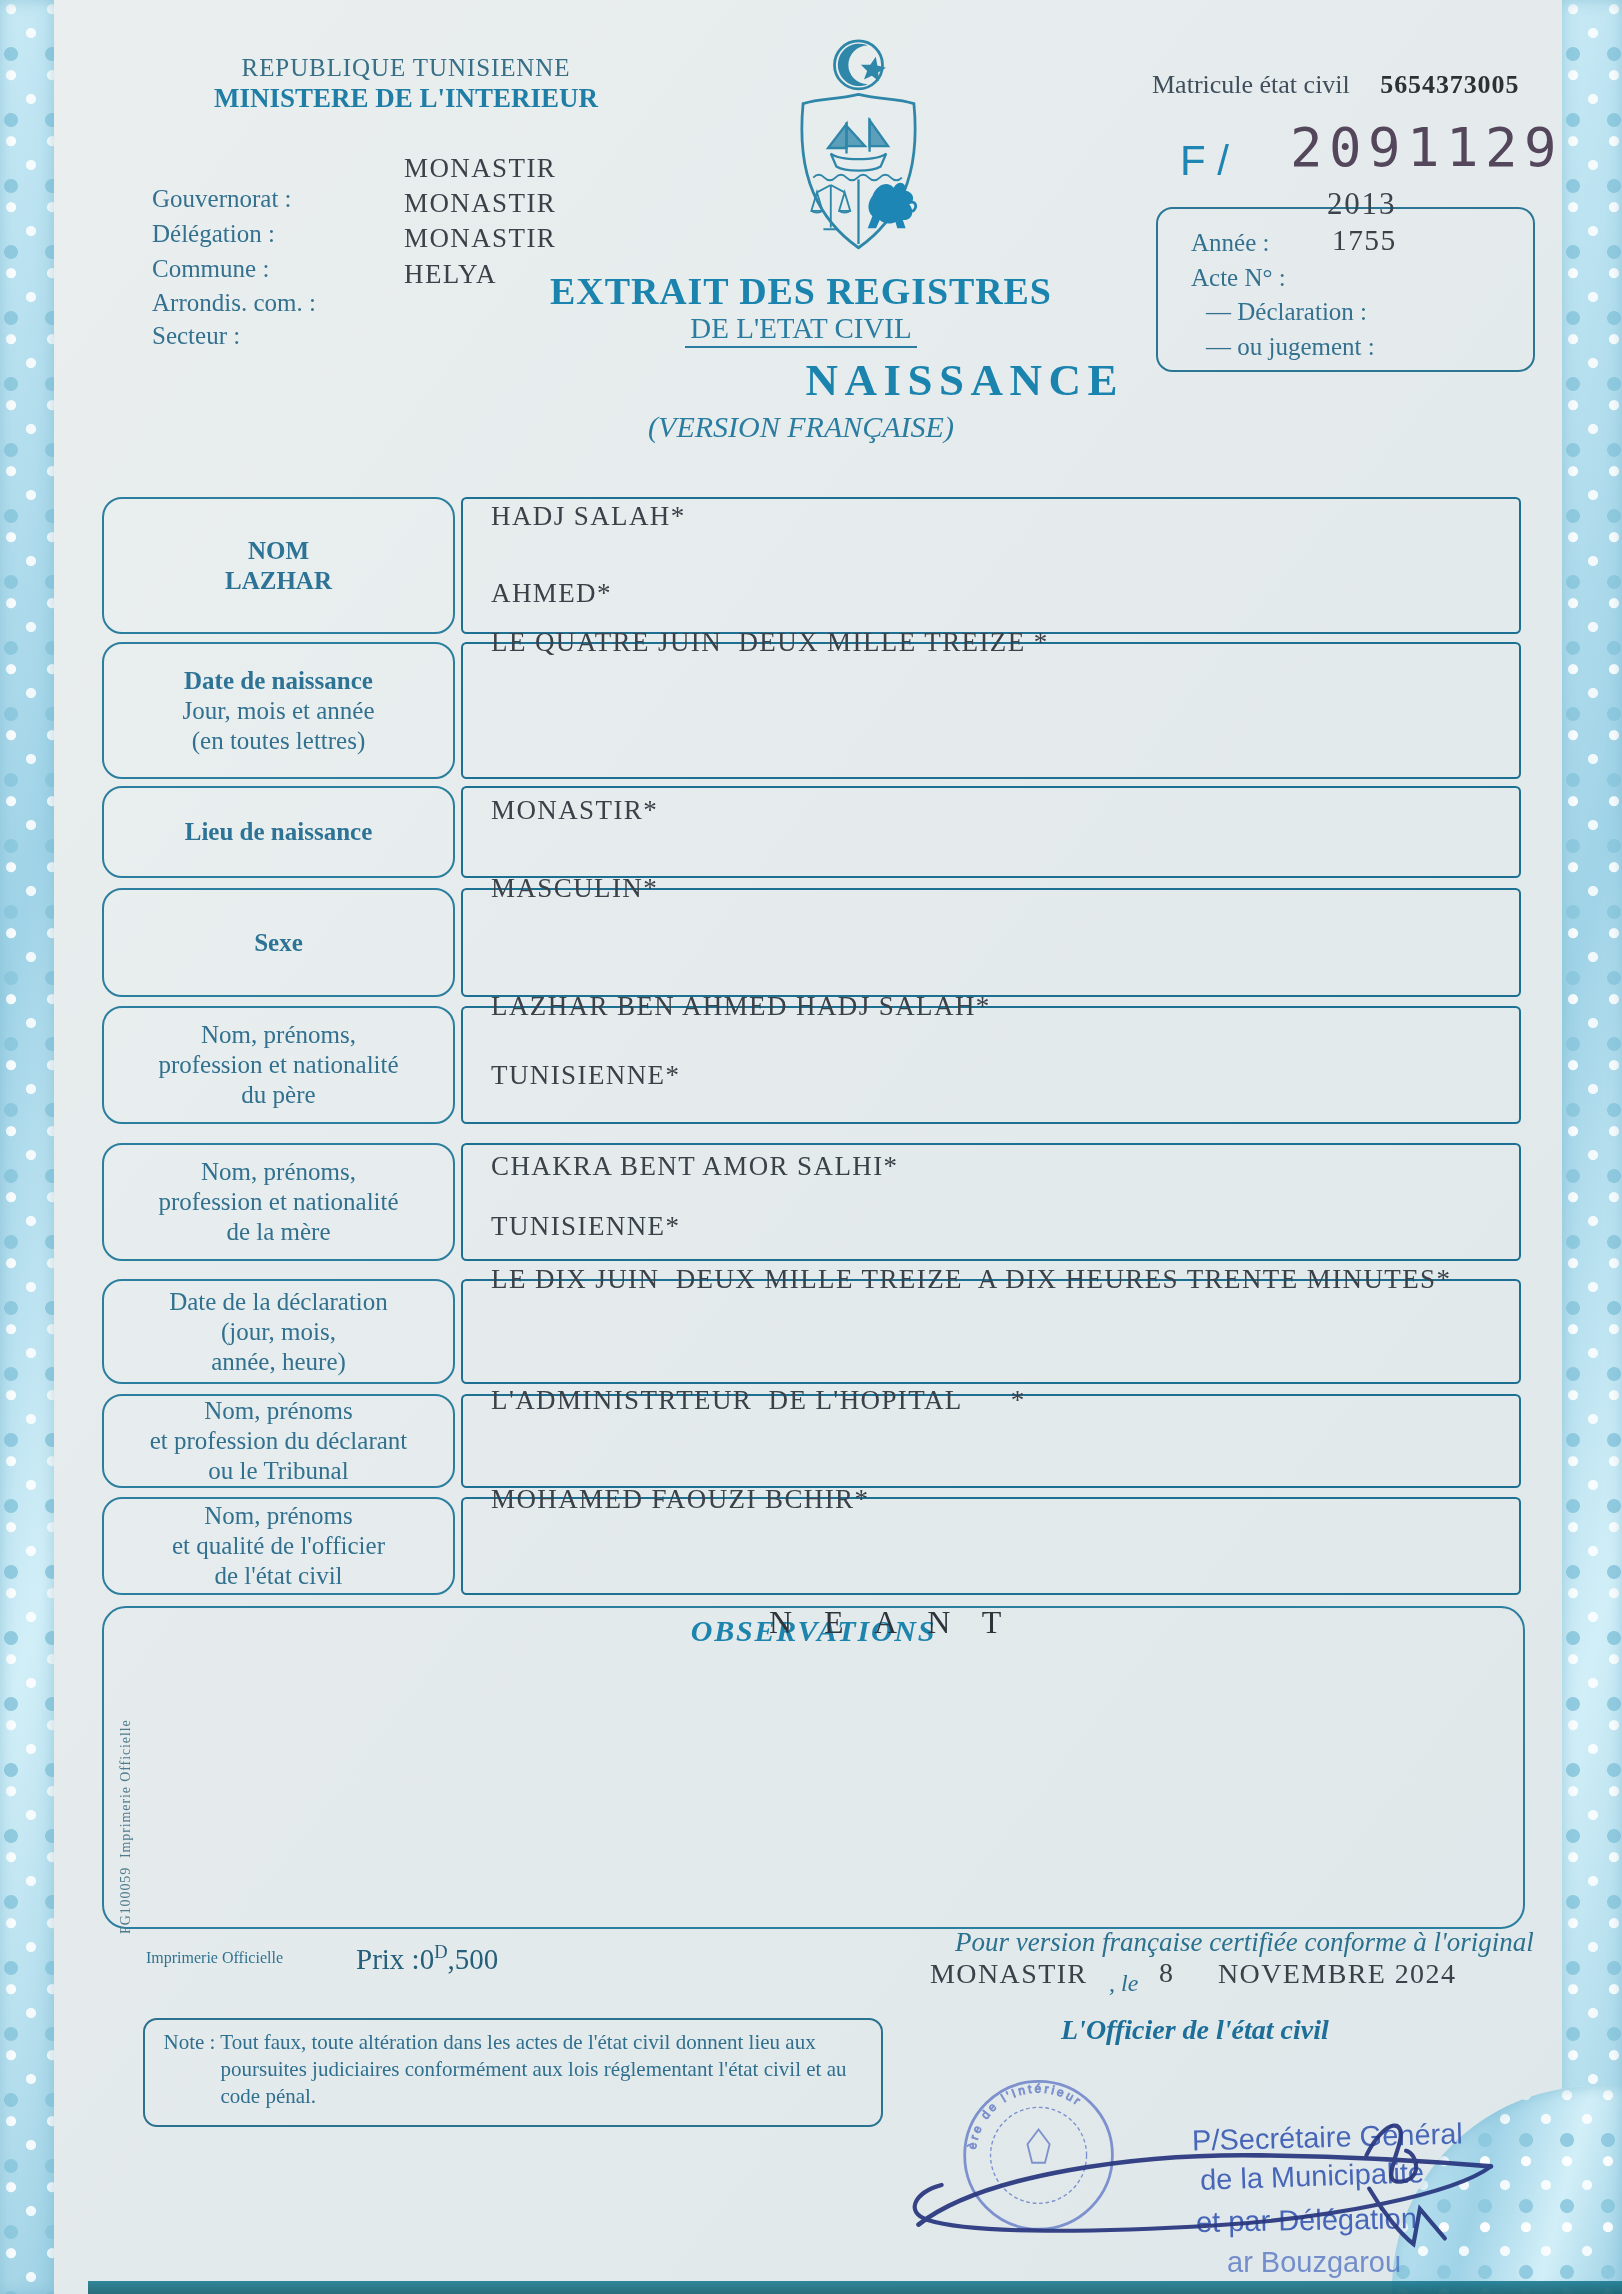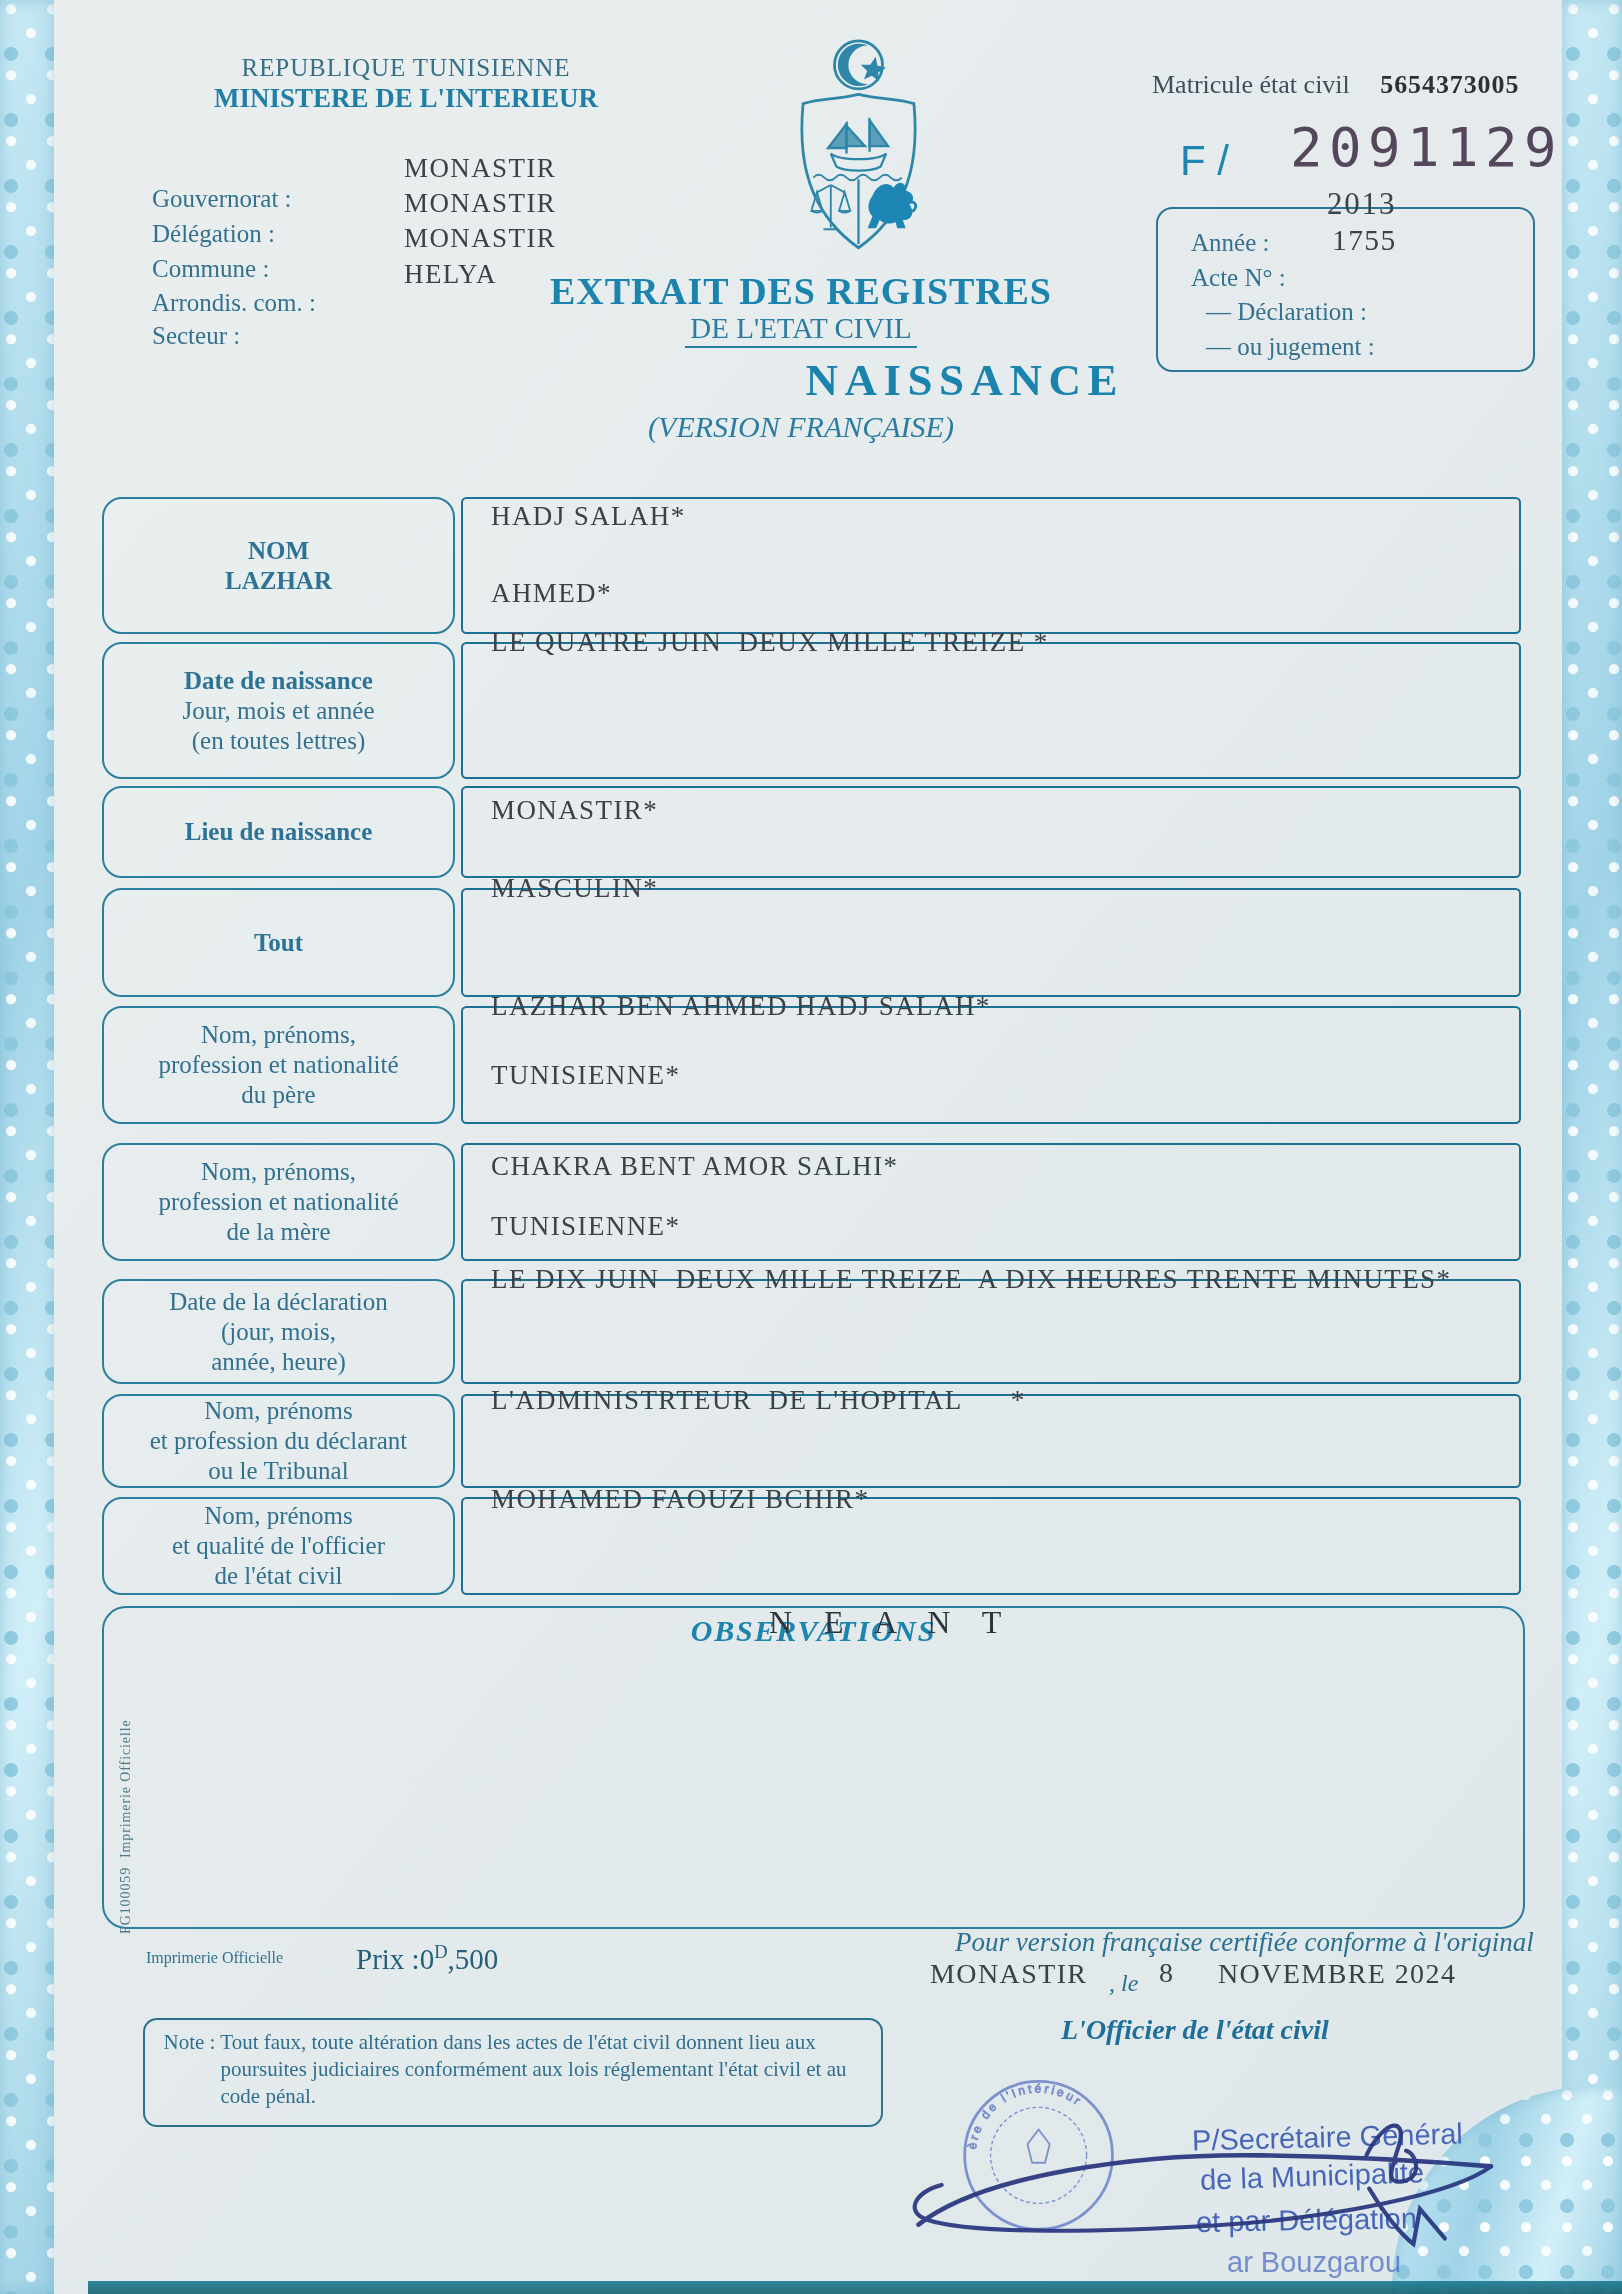--- a/index.html
+++ b/index.html
@@ -122,21 +122,21 @@
     <div class="lbox" style="top:786px;height:92px;">
       <div class="b">Lieu de naissance</div>
     </div>
     <div class="vbox" style="top:786px;height:92px;">
       <div class="typed vline" style="top:7.4px;">MONASTIR*</div>
     </div>
   </div>
 
   <div>
     <div class="lbox" style="top:888px;height:109px;">
-      <div class="b">Tout</div>
+      <div class="b">Sexe</div>
     </div>
     <div class="vbox" style="top:888px;height:109px;">
       <div class="typed vline" style="top:-16.6px;">MASCULIN*</div>
     </div>
   </div>
 
   <div>
     <div class="lbox" style="top:1006px;height:118px;">
       <div>Nom, prénoms,</div>
       <div>profession et nationalité</div>

